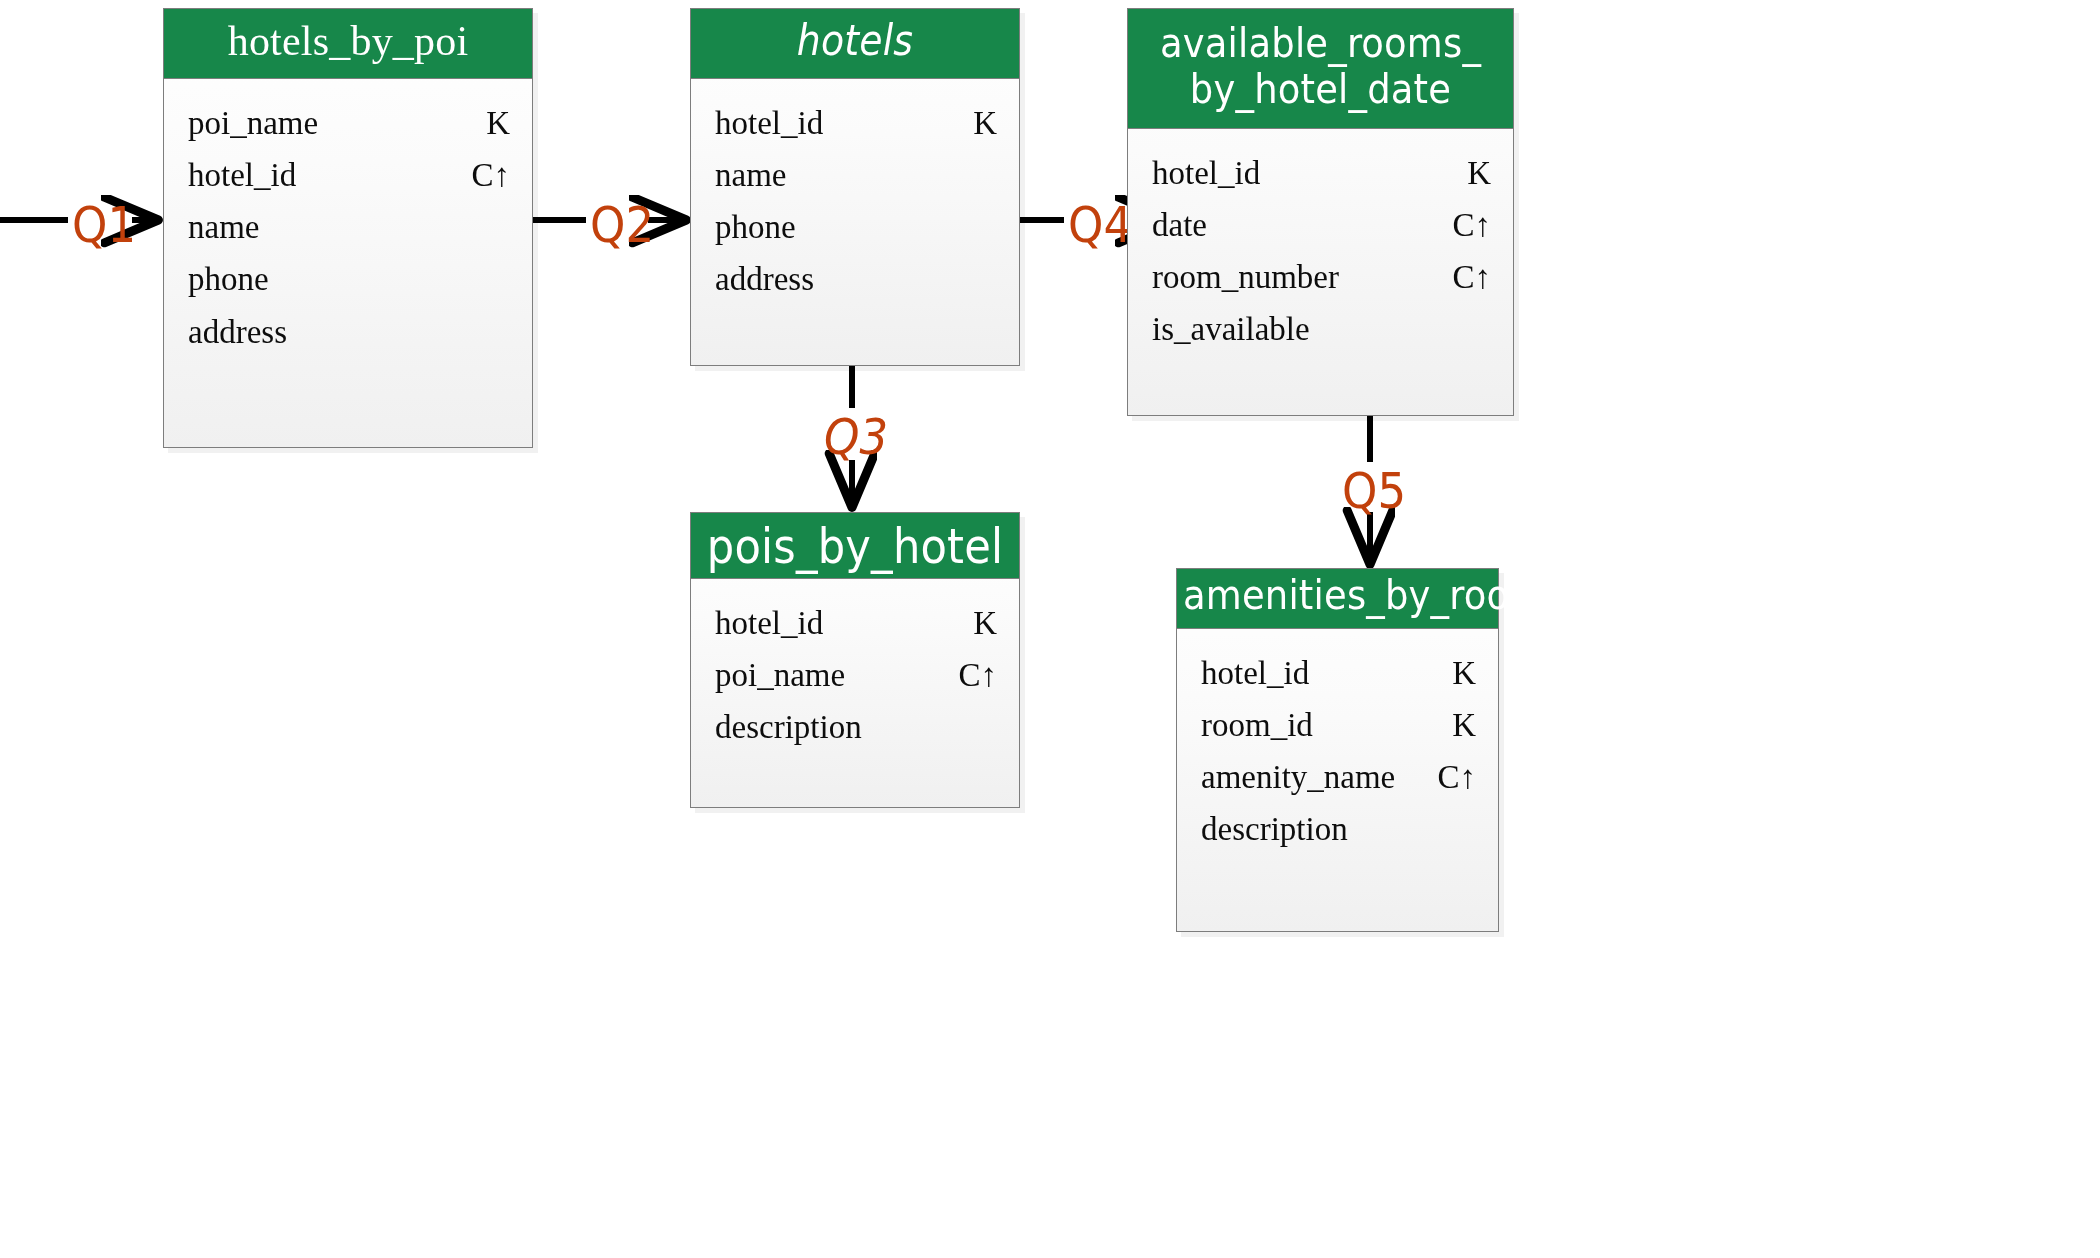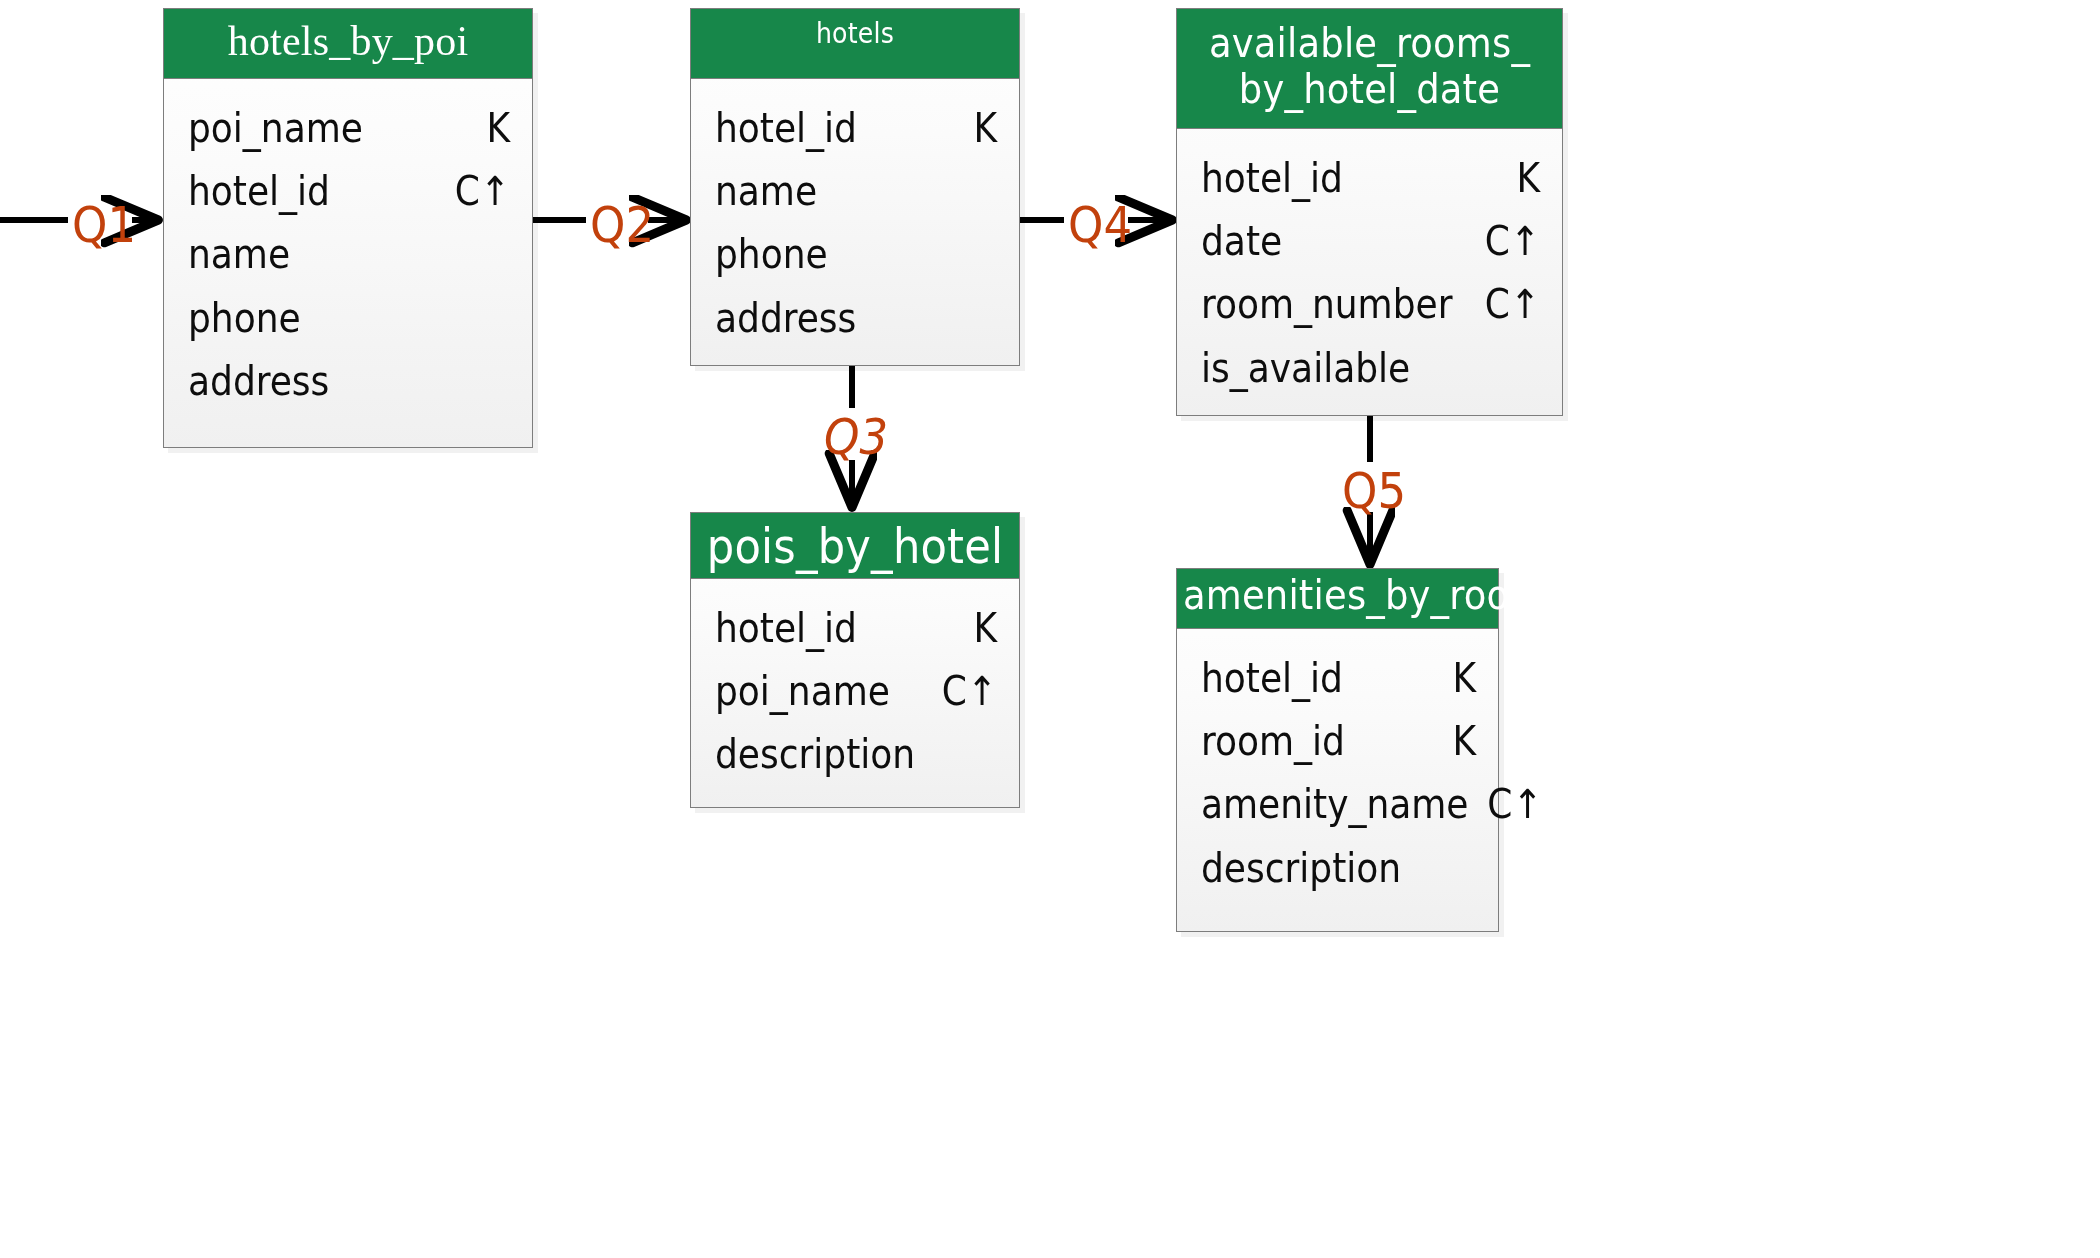--- a/index.html
+++ b/index.html
@@ -37,23 +37,24 @@
     white-space: pre-line;
   }
   .tbl-body {
     box-sizing: border-box;
     padding: 18px 22px 20px 24px;
   }
   .fld {
     display: flex;
     align-items: baseline;
     justify-content: space-between;
-    font-size: 40px;
+    font-size: 33px;
     line-height: 1.58;
     color: #0d0d0d;
+    font-family: Liberation Serif, serif;
   }
   .fld-name { white-space: nowrap; }
   .fld-key {
     white-space: nowrap;
     text-align: right;
     min-width: 56px;
     padding-left: 18px;
   }
 
   
@@ -137,42 +138,42 @@
         <span class="fld-key"></span>
       </div>
       <div class="fld">
         <span class="fld-name">address</span>
         <span class="fld-key"></span>
       </div>
     </div>
   </div>
 
   <div class="tbl" style="left:690px; top:8px; width:330px; height:358px;">
-    <div class="tbl-header" style="height:70px; font-size:28px; padding-top:10px;">hotels</div>
+    <div class="tbl-header" style="height:70px; font-size:42px; padding-top:10px;font-style:italic;">hotels</div>
     <div class="tbl-body">
       <div class="fld">
         <span class="fld-name">hotel_id</span>
         <span class="fld-key">K</span>
       </div>
       <div class="fld">
         <span class="fld-name">name</span>
         <span class="fld-key"></span>
       </div>
       <div class="fld">
         <span class="fld-name">phone</span>
         <span class="fld-key"></span>
       </div>
       <div class="fld">
         <span class="fld-name">address</span>
         <span class="fld-key"></span>
       </div>
     </div>
   </div>
 
-  <div class="tbl" style="left:1176px; top:8px; width:387px; height:408px;">
+  <div class="tbl" style="left:1127px; top:8px; width:387px; height:408px;">
     <div class="tbl-header" style="height:120px; font-size:41px; padding-top:12px; line-height:1.12;">available_rooms_
 by_hotel_date</div>
     <div class="tbl-body">
       <div class="fld">
         <span class="fld-name">hotel_id</span>
         <span class="fld-key">K</span>
       </div>
       <div class="fld">
         <span class="fld-name">date</span>
         <span class="fld-key">C↑</span>

